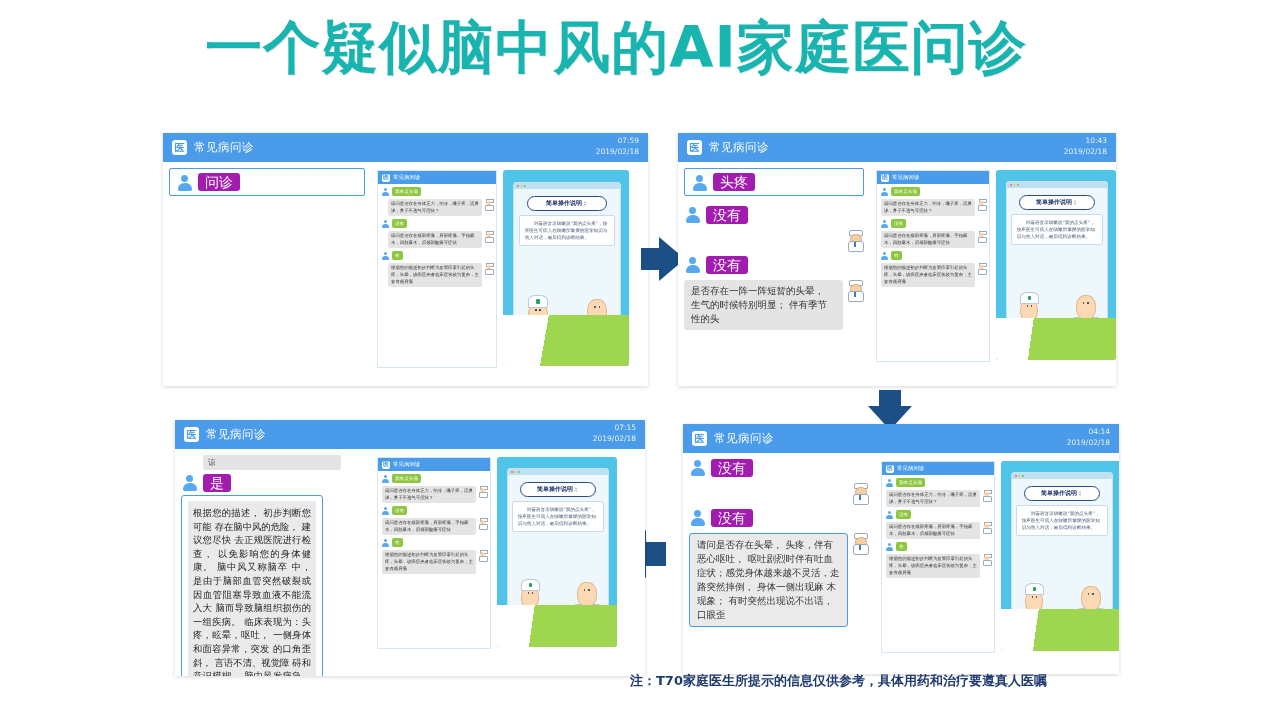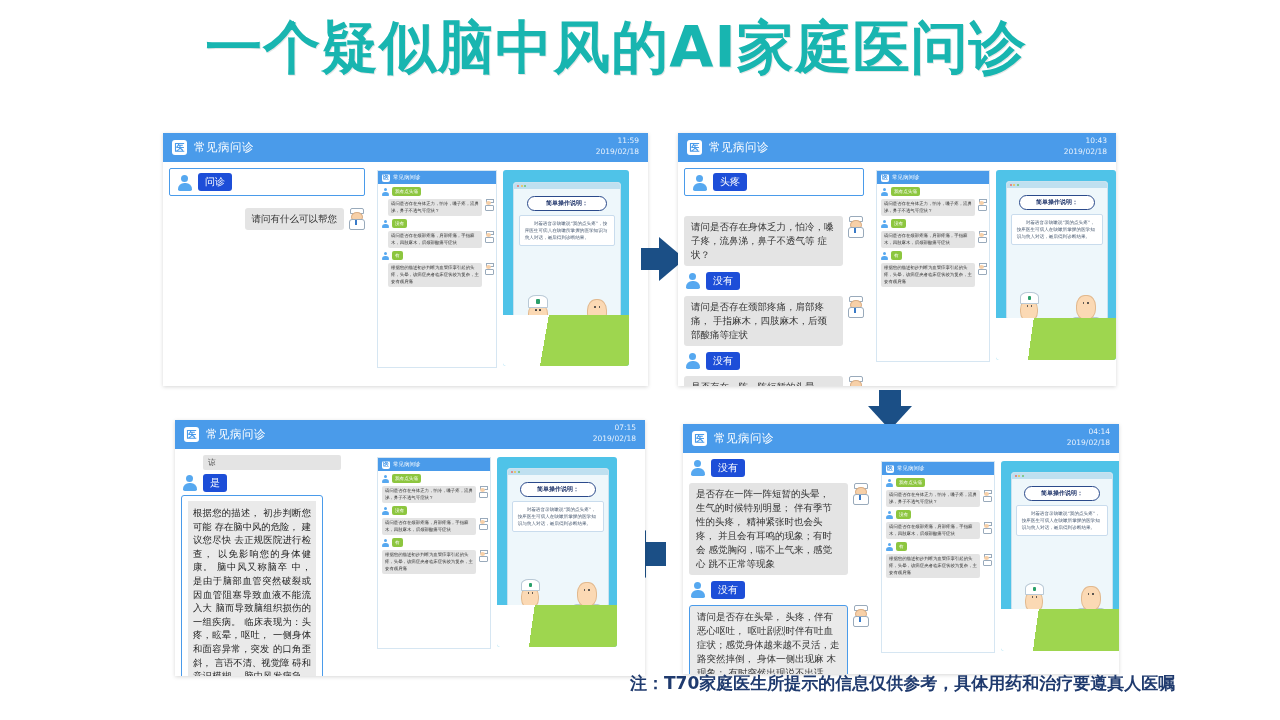--- a/index.html
+++ b/index.html
@@ -78,21 +78,21 @@
   }
   .avatar::before{
     content:"";position:absolute;left:5px;top:1px;width:7px;height:7px;
     border-radius:50%;background:#56a8f0;
   }
   .avatar::after{
     content:"";position:absolute;left:1.5px;top:9px;width:14px;height:8px;
     border-radius:7px 7px 2px 2px;background:#56a8f0;
   }
   .bub-green{
-    background:#1d4ed8;color:#fff;font-size:10px;
+    background:#a21caf;color:#fff;font-size:14px;
     padding:2px 7px;border-radius:3px;line-height:14px;
     position:relative;
   }
   .bub-grey{
     background:#e4e4e4;color:#333;font-size:9.5px;
     padding:4px 7px;border-radius:3px;line-height:14px;
     max-width:152px;
   }
   .doc-mini{
     width:18px;height:20px;flex:none;margin-left:3px;position:relative;
@@ -247,21 +247,21 @@
     width:0;height:0;border-top:24px solid transparent;border-bottom:24px solid transparent;
     border-right:28px solid #1b4f86;background:none;
   }
   .arr-left-stem{width:20px;height:24px;background:#1b4f86;}
   .arrow-wrap{position:absolute;display:flex;align-items:center;}
   .arrow-wrap.vert{flex-direction:column;align-items:center;}
 
   
   .footnote{
     position:absolute;left:630px;top:672px;
-    font-size:17px;color:#1f3a6e;font-weight:bold;
+    font-size:13px;color:#1f3a6e;font-weight:bold;
     white-space:nowrap;
   }
 
   
   .diag{
     border:1px solid #4a9bea;border-radius:3px;
     background:#fff;
     padding:5px 6px;
     width:142px;
     box-sizing:border-box;
@@ -279,38 +279,29 @@
 
 <div class="page">
 
   <div class="title">一个疑似脑中风的AI家庭医问诊</div>
 
   <div class="panel" style="left:163px;top:133px;width:485px;height:253px;">
     <div class="panel-head">
       <div class="med-badge">医</div>
       <div class="head-title">常见病问诊</div>
       <div class="head-time">
-        <div>11:59</div>
+        <div>07:59</div>
         <div>2019/02/18</div>
       </div>
     </div>
     <div class="panel-body">
       <div class="chat-col" style="width:208px;">
         <div class="inq-box">
           <div class="avatar"></div>
           <div class="bub-green">问诊</div>
-        </div>
-        <div class="row right">
-          <div class="bub-grey" style="max-width:130px;">请问有什么可以帮您</div>
-          <div class="doc-mini">
-            <div class="hat"></div>
-              <div class="face"></div>
-              <div class="coat"></div>
-              <div class="tie"></div>
-          </div>
         </div>
       </div>
       <div class="shot-col">
 
         <div class="mini" style="left:6px;top:8px;width:118px;height:196px;">
           <div class="mini-head">
             <div class="mini-badge">医</div>
             <div class="mini-title">常见病问诊</div>
           </div>
           <div class="mini-body">
@@ -398,39 +389,29 @@
     <div class="panel-head">
       <div class="med-badge">医</div>
       <div class="head-title">常见病问诊</div>
       <div class="head-time">
         <div>10:43</div>
         <div>2019/02/18</div>
       </div>
     </div>
     <div class="panel-body">
       <div class="chat-col" style="width:192px;">
-        <div class="inq-box" style="margin-bottom:20px;align-items:flex-end;">
+        <div class="inq-box" style="margin-bottom:10px;align-items:flex-end;">
           <div class="avatar"></div>
           <div class="bub-green">头疼</div>
-        </div>
-        <div class="row right">
-          <div class="bub-grey">请问是否存在身体乏力，怕冷，嗓子疼，流鼻涕，鼻子不透气等 症状？</div>
-          <div class="doc-mini">
-              <div class="hat"></div>
-              <div class="face"></div>
-              <div class="coat"></div>
-              <div class="tie"></div>
-            </div>
         </div>
         <div class="row">
           <div class="avatar"></div>
           <div class="bub-green">没有</div>
         </div>
         <div class="row right">
-          <div class="bub-grey">请问是否存在颈部疼痛，肩部疼 痛， 手指麻木，四肢麻木，后颈 部酸痛等症状</div>
           <div class="doc-mini">
               <div class="hat"></div>
               <div class="face"></div>
               <div class="coat"></div>
               <div class="tie"></div>
             </div>
         </div>
         <div class="row">
           <div class="avatar"></div>
           <div class="bub-green">没有</div>
@@ -540,21 +521,20 @@
         <div>2019/02/18</div>
       </div>
     </div>
     <div class="panel-body">
       <div class="chat-col" style="width:192px;">
         <div class="row">
           <div class="avatar"></div>
           <div class="bub-green">没有</div>
         </div>
         <div class="row right">
-          <div class="bub-grey">是否存在一阵一阵短暂的头晕， 生气的时候特别明显； 伴有季节 性的头疼， 精神紧张时也会头疼， 并且会有耳鸣的现象；有时会 感觉胸闷，喘不上气来，感觉心 跳不正常等现象</div>
           <div class="doc-mini">
               <div class="hat"></div>
               <div class="face"></div>
               <div class="coat"></div>
               <div class="tie"></div>
             </div>
         </div>
         <div class="row">
           <div class="avatar"></div>
           <div class="bub-green">没有</div>

